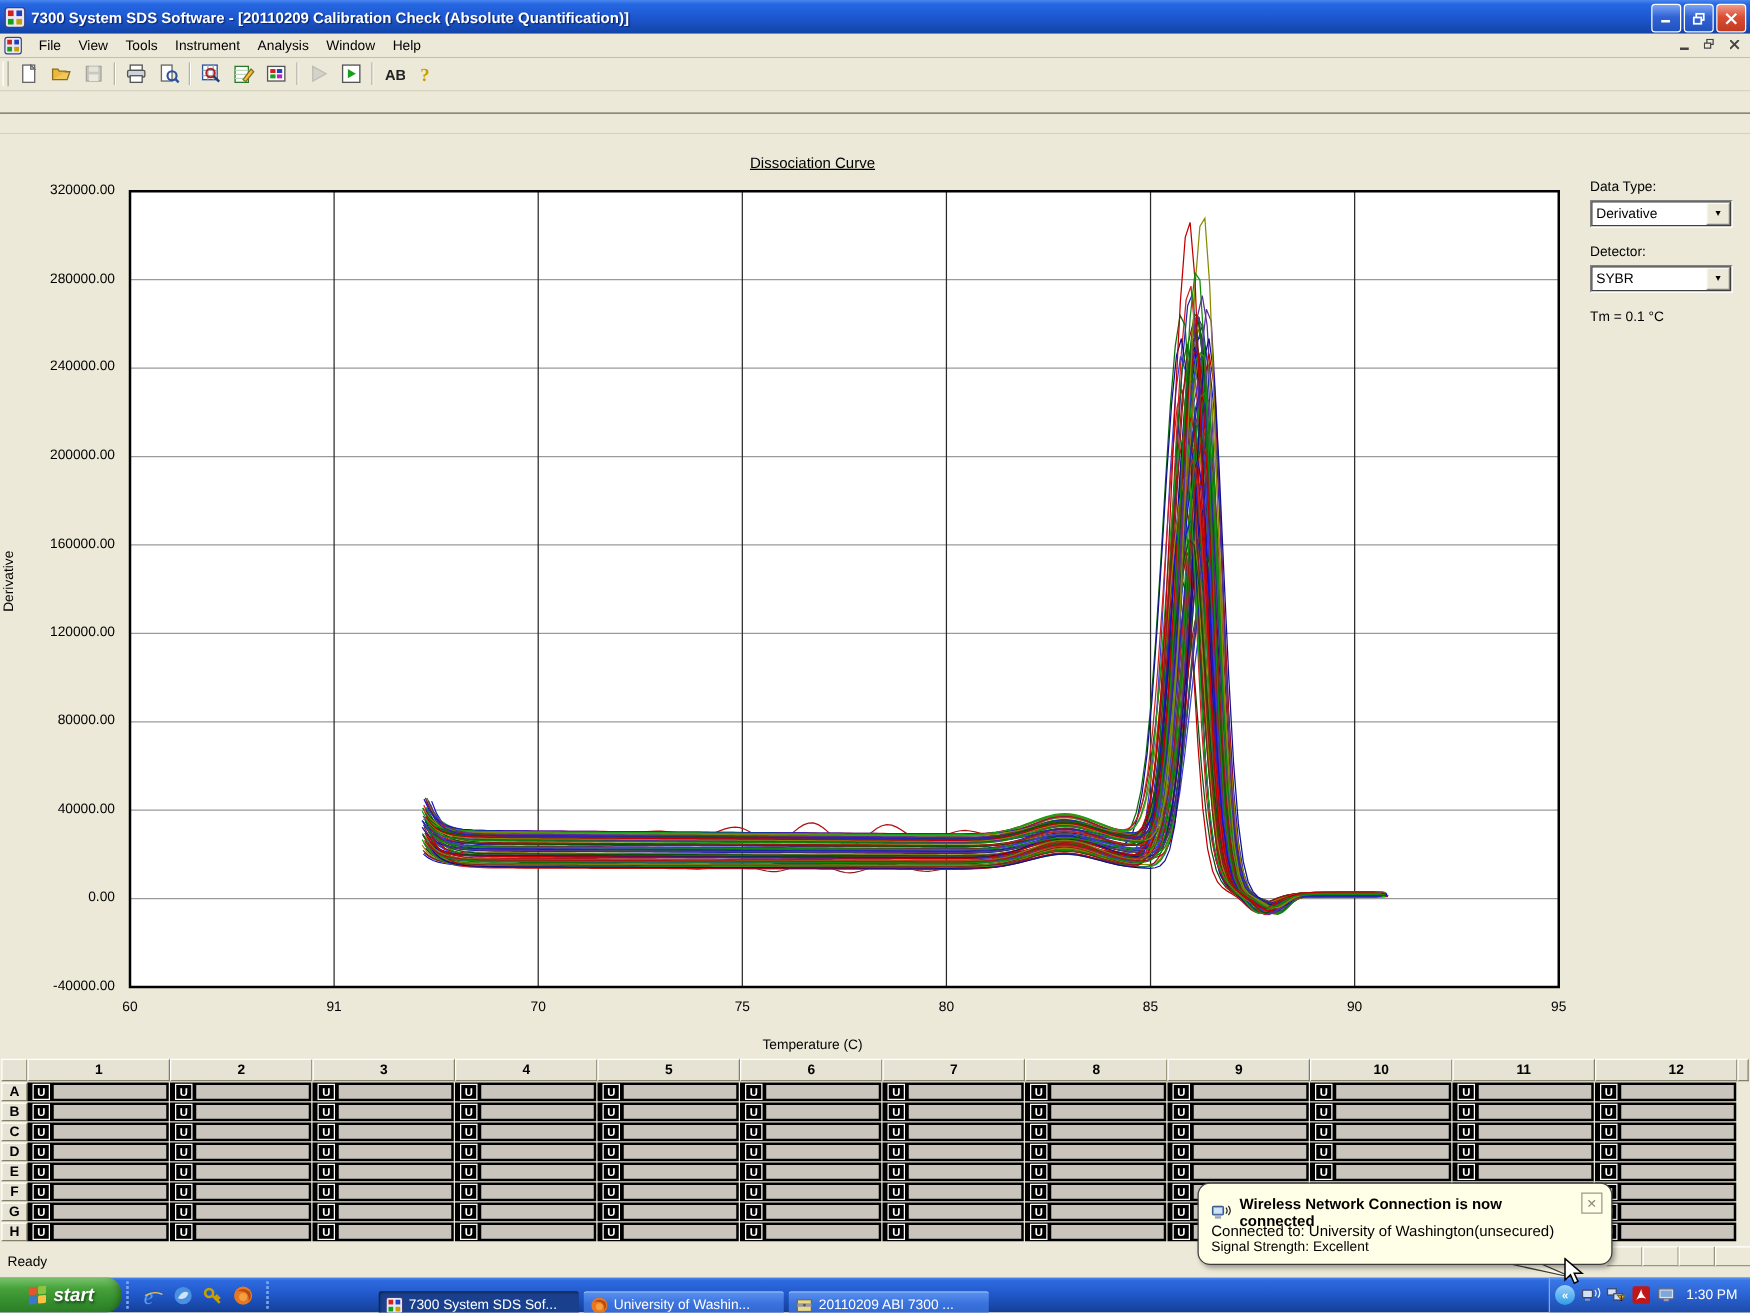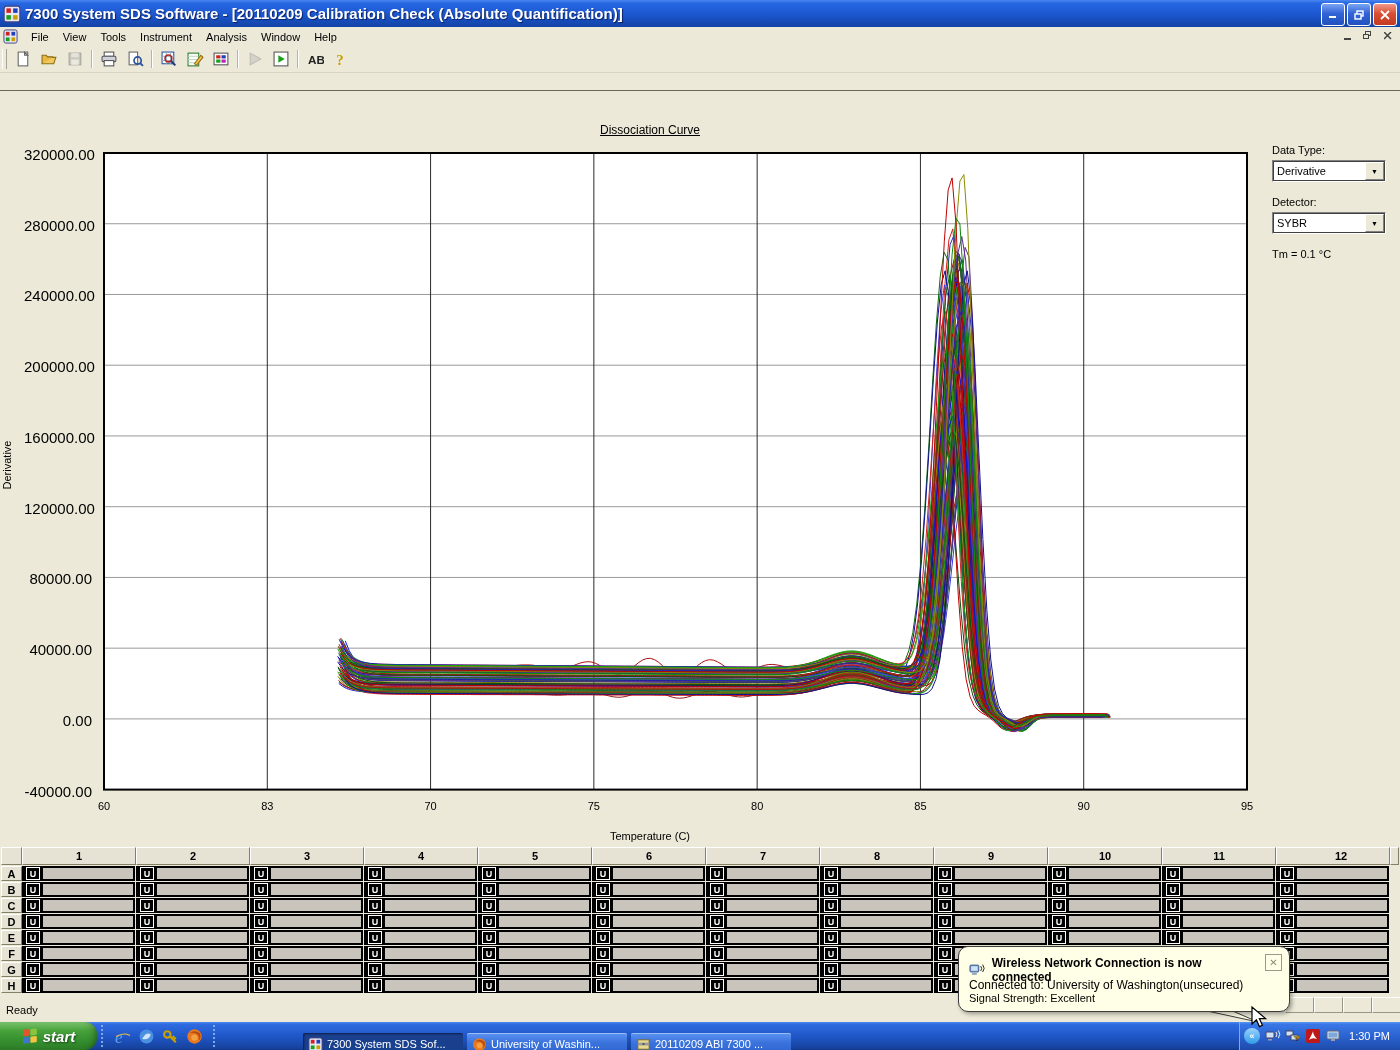--- a/index.html
+++ b/index.html
@@ -3,21 +3,21 @@
 <meta charset="utf-8">
 <style>
   html,body{margin:0;padding:0;}
   body{width:1400px;height:1050px;position:relative;overflow:hidden;
        font-family:"Liberation Sans",sans-serif;background:#ECE9D8;font-size:11px;color:#000;}
   
   .titlebar{position:absolute;left:0;top:0;width:1400px;height:27px;
     background:linear-gradient(180deg,#4A86F0 0%,#2667E2 12%,#1C56CE 55%,#1243A5 100%);
     display:flex;align-items:center;color:#fff;}
   .titlebar .appicon{width:18px;height:18px;margin:0 4px 0 3px;}
-  .titlebar .ttext{font-size:15px;font-weight:bold;text-shadow:1px 1px 1px rgba(0,0,40,.6);white-space:nowrap;}
+  .titlebar .ttext{font-size:12px;font-weight:bold;text-shadow:1px 1px 1px rgba(0,0,40,.6);white-space:nowrap;}
   .winbtns{position:absolute;right:3px;top:3px;display:flex;gap:2px;}
   .wbtn{width:22px;height:21px;border-radius:3px;border:1px solid #fff;
     background:linear-gradient(180deg,#7AA4F4,#3163D6 45%,#2152BE);display:flex;align-items:center;justify-content:center;}
   .wbtn.close{background:linear-gradient(180deg,#F09A8A,#DA4F34 45%,#C23A20);}
   
   .menubar{position:absolute;left:0;top:27px;width:1400px;height:19px;background:#ECE9D8;
     display:flex;align-items:center;border-bottom:3px solid #0c4a6e;}
   .menubar .childicon{width:15px;height:15px;margin:0 6px 0 3px;}
   .menuitem{padding:2px 7px;cursor:default;}
   .mdibtns{position:absolute;right:4px;top:1px;display:flex;gap:3px;}
@@ -43,21 +43,21 @@
        padding:0 15px;white-space:nowrap;font-size:11px;}
   .tab.active{z-index:5;}
   .tab.active .tab-in{font-weight:bold;}
   .tabrow1 .tab.active .tab-in{background:#F4F2E8;}
   .tabrow2 .tab.active .tab-in{background:#FFFFFF;}
   
   #chart-area{position:absolute;left:0;top:107px;width:1400px;height:738px;background:#ECE9D8;}
   #chart-svg{position:absolute;left:0;top:0;}
   .chart-title{position:absolute;left:480px;top:16px;width:340px;text-align:center;
     font-size:12px;text-decoration:underline;}
-  .ylab{position:absolute;left:24px;width:68px;text-align:right;font-size:15px;}
+  .ylab{position:absolute;left:24px;width:68px;text-align:right;font-size:11px;}
   .xlab{position:absolute;width:40px;text-align:center;font-size:11px;}
   .yaxis-title{position:absolute;left:-28px;top:352px;width:70px;text-align:center;
     transform:rotate(-90deg);font-size:11px;}
   .xaxis-title{position:absolute;left:530px;top:723px;width:240px;text-align:center;font-size:11px;}
   
   .rpanel{position:absolute;left:1272px;top:144px;width:120px;}
   .rpanel .plabel{margin-bottom:4px;}
   .dropdown{width:112px;height:20px;background:#fff;border-top:1px solid #808080;border-left:1px solid #808080;
     border-bottom:1px solid #fff;border-right:1px solid #fff;outline:1px solid #404040;outline-offset:-2px;
     display:flex;align-items:center;margin-bottom:14px;position:relative;}
@@ -434,21 +434,21 @@
       <div class="ylab" style="top: 109.737px;">280000.00</div>
       <div class="ylab" style="top: 180.475px;">240000.00</div>
       <div class="ylab" style="top: 251.213px;">200000.00</div>
       <div class="ylab" style="top: 321.95px;">160000.00</div>
       <div class="ylab" style="top: 392.688px;">120000.00</div>
       <div class="ylab" style="top: 463.425px;">80000.00</div>
       <div class="ylab" style="top: 534.163px;">40000.00</div>
       <div class="ylab" style="top: 604.9px;">0.00</div>
       <div class="ylab" style="top: 675.637px;">-40000.00</div>
       <div class="xlab" style="left: 84px; top: 693px;">60</div>
-      <div class="xlab" style="left: 247.286px; top: 693px;">83</div>
+      <div class="xlab" style="left: 247.286px; top: 693px;">91</div>
       <div class="xlab" style="left: 410.571px; top: 693px;">70</div>
       <div class="xlab" style="left: 573.857px; top: 693px;">75</div>
       <div class="xlab" style="left: 737.143px; top: 693px;">80</div>
       <div class="xlab" style="left: 900.429px; top: 693px;">85</div>
       <div class="xlab" style="left: 1063.71px; top: 693px;">90</div>
       <div class="xlab" style="left: 1227px; top: 693px;">95</div>
     </div>
 </div>
 
 <div class="rpanel">

